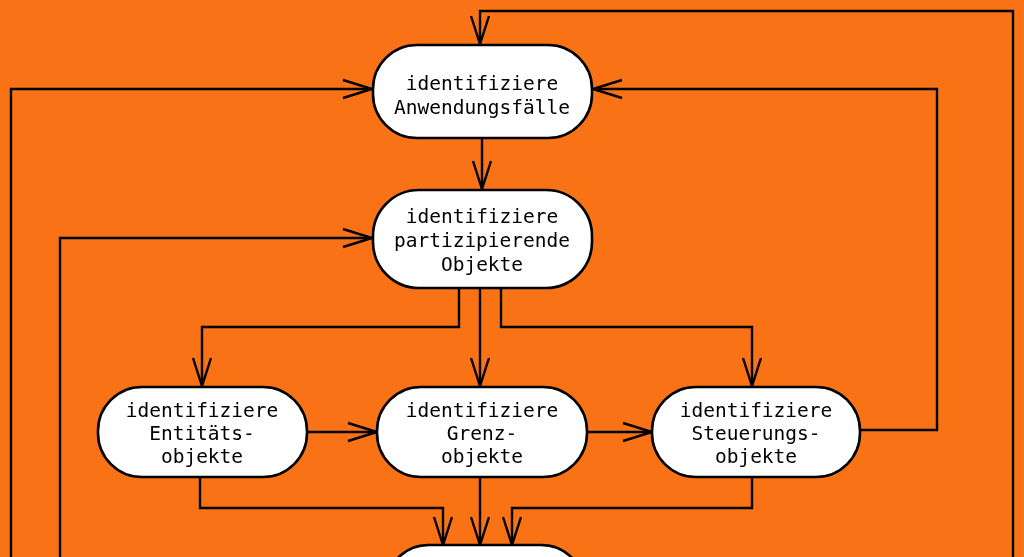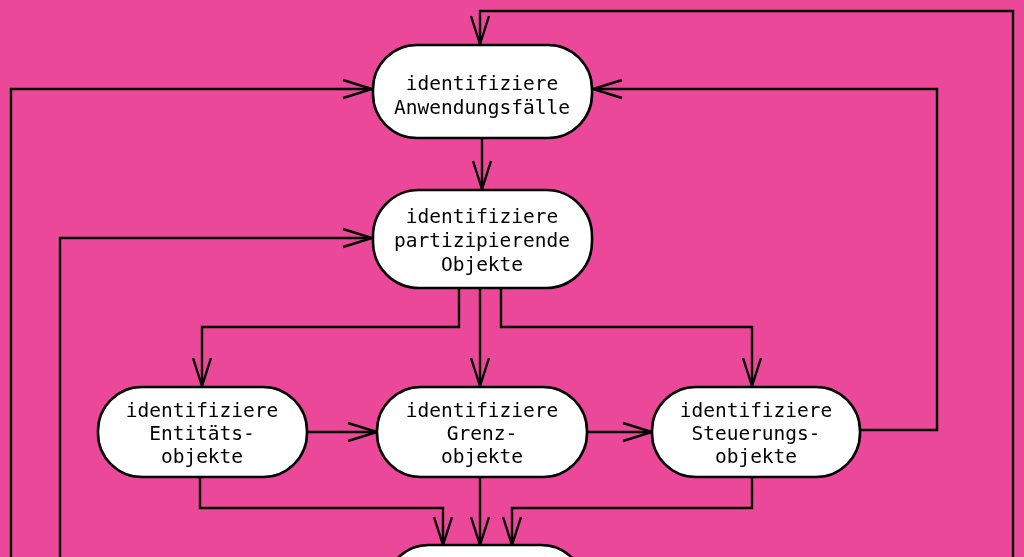--- a/index.html
+++ b/index.html
@@ -10,21 +10,21 @@
   body {
     width: 1024px;
     height: 557px;
     overflow: hidden;
     font-family: "DejaVu Sans Mono", "Liberation Mono", monospace;
   }
   #diagram-root {
     position: relative;
     width: 1024px;
     height: 557px;
-    background: #ec4899;
+    background: #f97316;
   }
   svg#flowchart {
     display: block;
     width: 1024px;
     height: 557px;
   }
   .node-shape {
     fill: #ffffff;
     stroke: #000000;
     stroke-width: 2.6;

